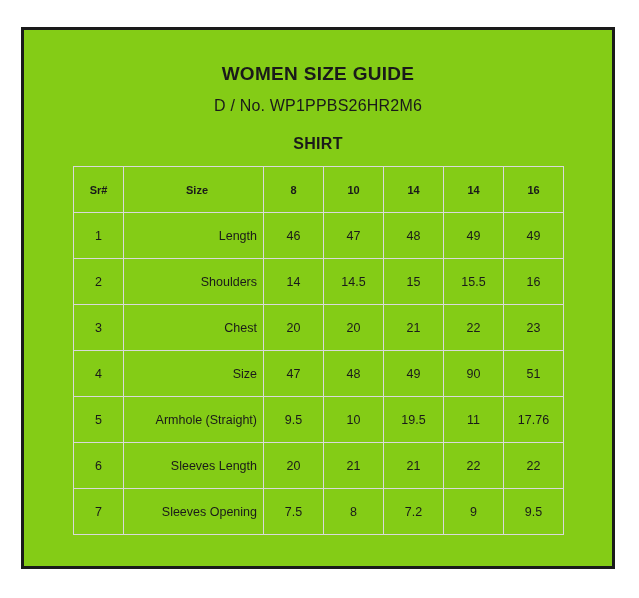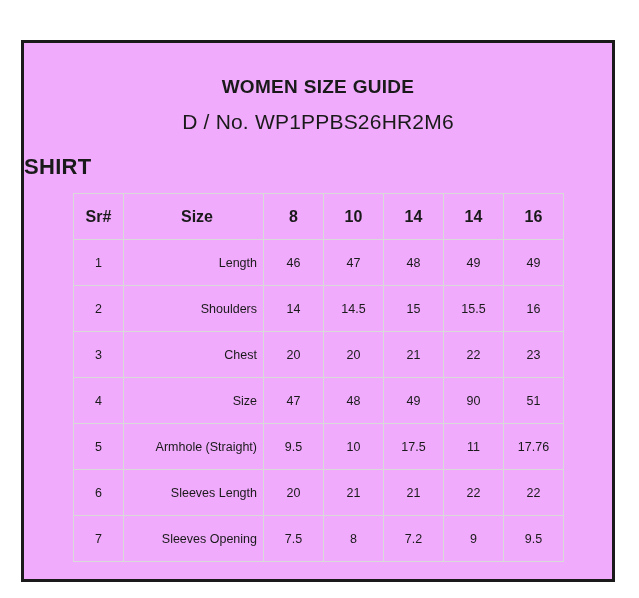--- a/index.html
+++ b/index.html
@@ -11,44 +11,44 @@
     width: 639px;
     height: 598px;
     font-family: "Liberation Sans", sans-serif;
     color: #1a1a1a;
     position: relative;
     overflow: hidden;
   }
   .page-frame {
     position: absolute;
     left: 21px;
-    top: 40px;
+    top: 27px;
     width: 594px;
     height: 542px;
     border: 3px solid #1a1a1a;
     box-sizing: border-box;
-    background: #f0abfc;
+    background: #84cc16;
   }
   .doc-title {
     text-align: center;
     font-size: 19px;
     font-weight: bold;
     letter-spacing: 0.3px;
     margin-top: 33px;
   }
   .doc-subtitle {
     text-align: center;
-    font-size: 21px;
+    font-size: 16px;
     font-weight: normal;
     letter-spacing: 0.2px;
     margin-top: 12px;
   }
   .section-title {
-    text-align: left;
-    font-size: 22px;
+    text-align: center;
+    font-size: 16px;
     font-weight: bold;
     letter-spacing: 0.3px;
     margin-top: 20px;
   }
   .table-wrap {
     margin: 13px auto 0 auto;
     width: 490px;
   }
   table.size-table {
     border-collapse: collapse;
@@ -63,21 +63,21 @@
   table.size-table td {
     border: 1px solid #d9d9d9;
     height: 46px;
     font-size: 12.5px;
     font-weight: normal;
     padding: 0 6px;
     box-sizing: border-box;
   }
   table.size-table thead th {
     font-weight: bold;
-    font-size: 16px;
+    font-size: 11px;
   }
   .cell-sr   { text-align: center; }
   .cell-name { text-align: right; padding-left: 13px !important; }
   .cell-val  { text-align: center; }
   thead .cell-name { text-align: center; padding-left: 13px !important; }
 </style>
 </head>
 <body>
 
 <div class="page-frame">
@@ -143,21 +143,21 @@
           <td class="cell-val">48</td>
           <td class="cell-val">49</td>
           <td class="cell-val">90</td>
           <td class="cell-val">51</td>
         </tr>
         <tr>
           <td class="cell-sr">5</td>
           <td class="cell-name">Armhole (Straight)</td>
           <td class="cell-val">9.5</td>
           <td class="cell-val">10</td>
-          <td class="cell-val">17.5</td>
+          <td class="cell-val">19.5</td>
           <td class="cell-val">11</td>
           <td class="cell-val">17.76</td>
         </tr>
         <tr>
           <td class="cell-sr">6</td>
           <td class="cell-name">Sleeves Length</td>
           <td class="cell-val">20</td>
           <td class="cell-val">21</td>
           <td class="cell-val">21</td>
           <td class="cell-val">22</td>

